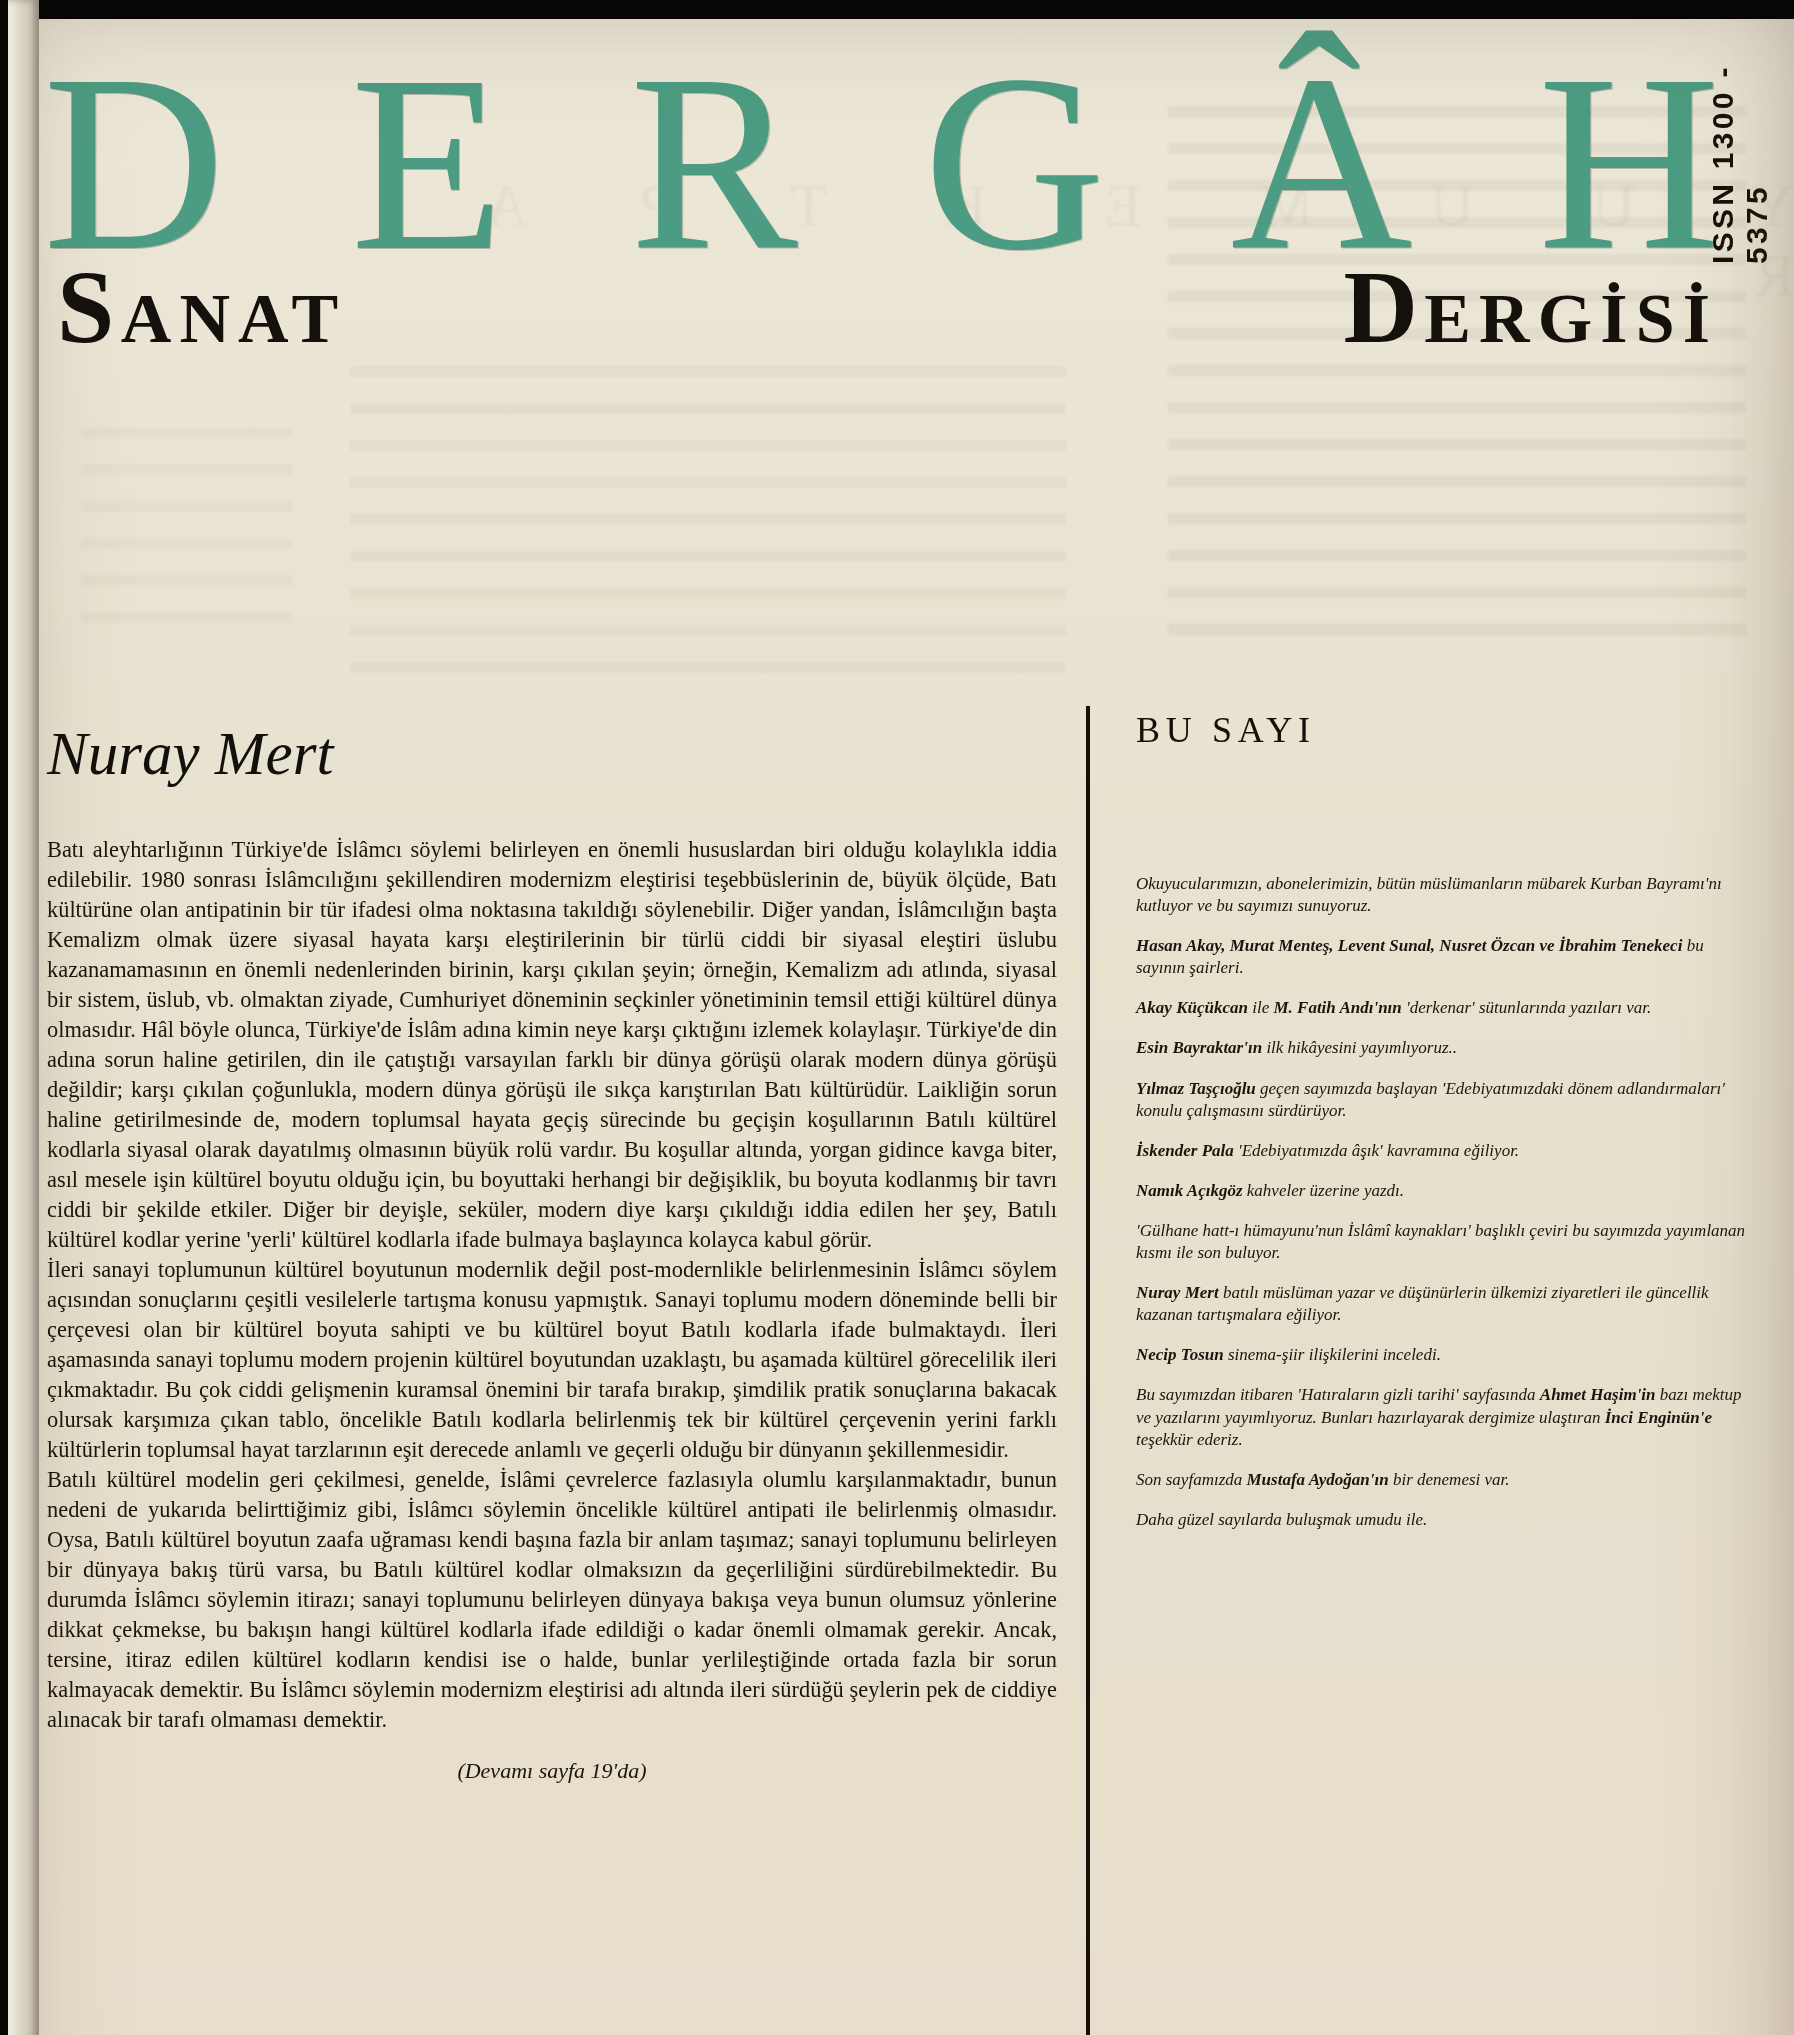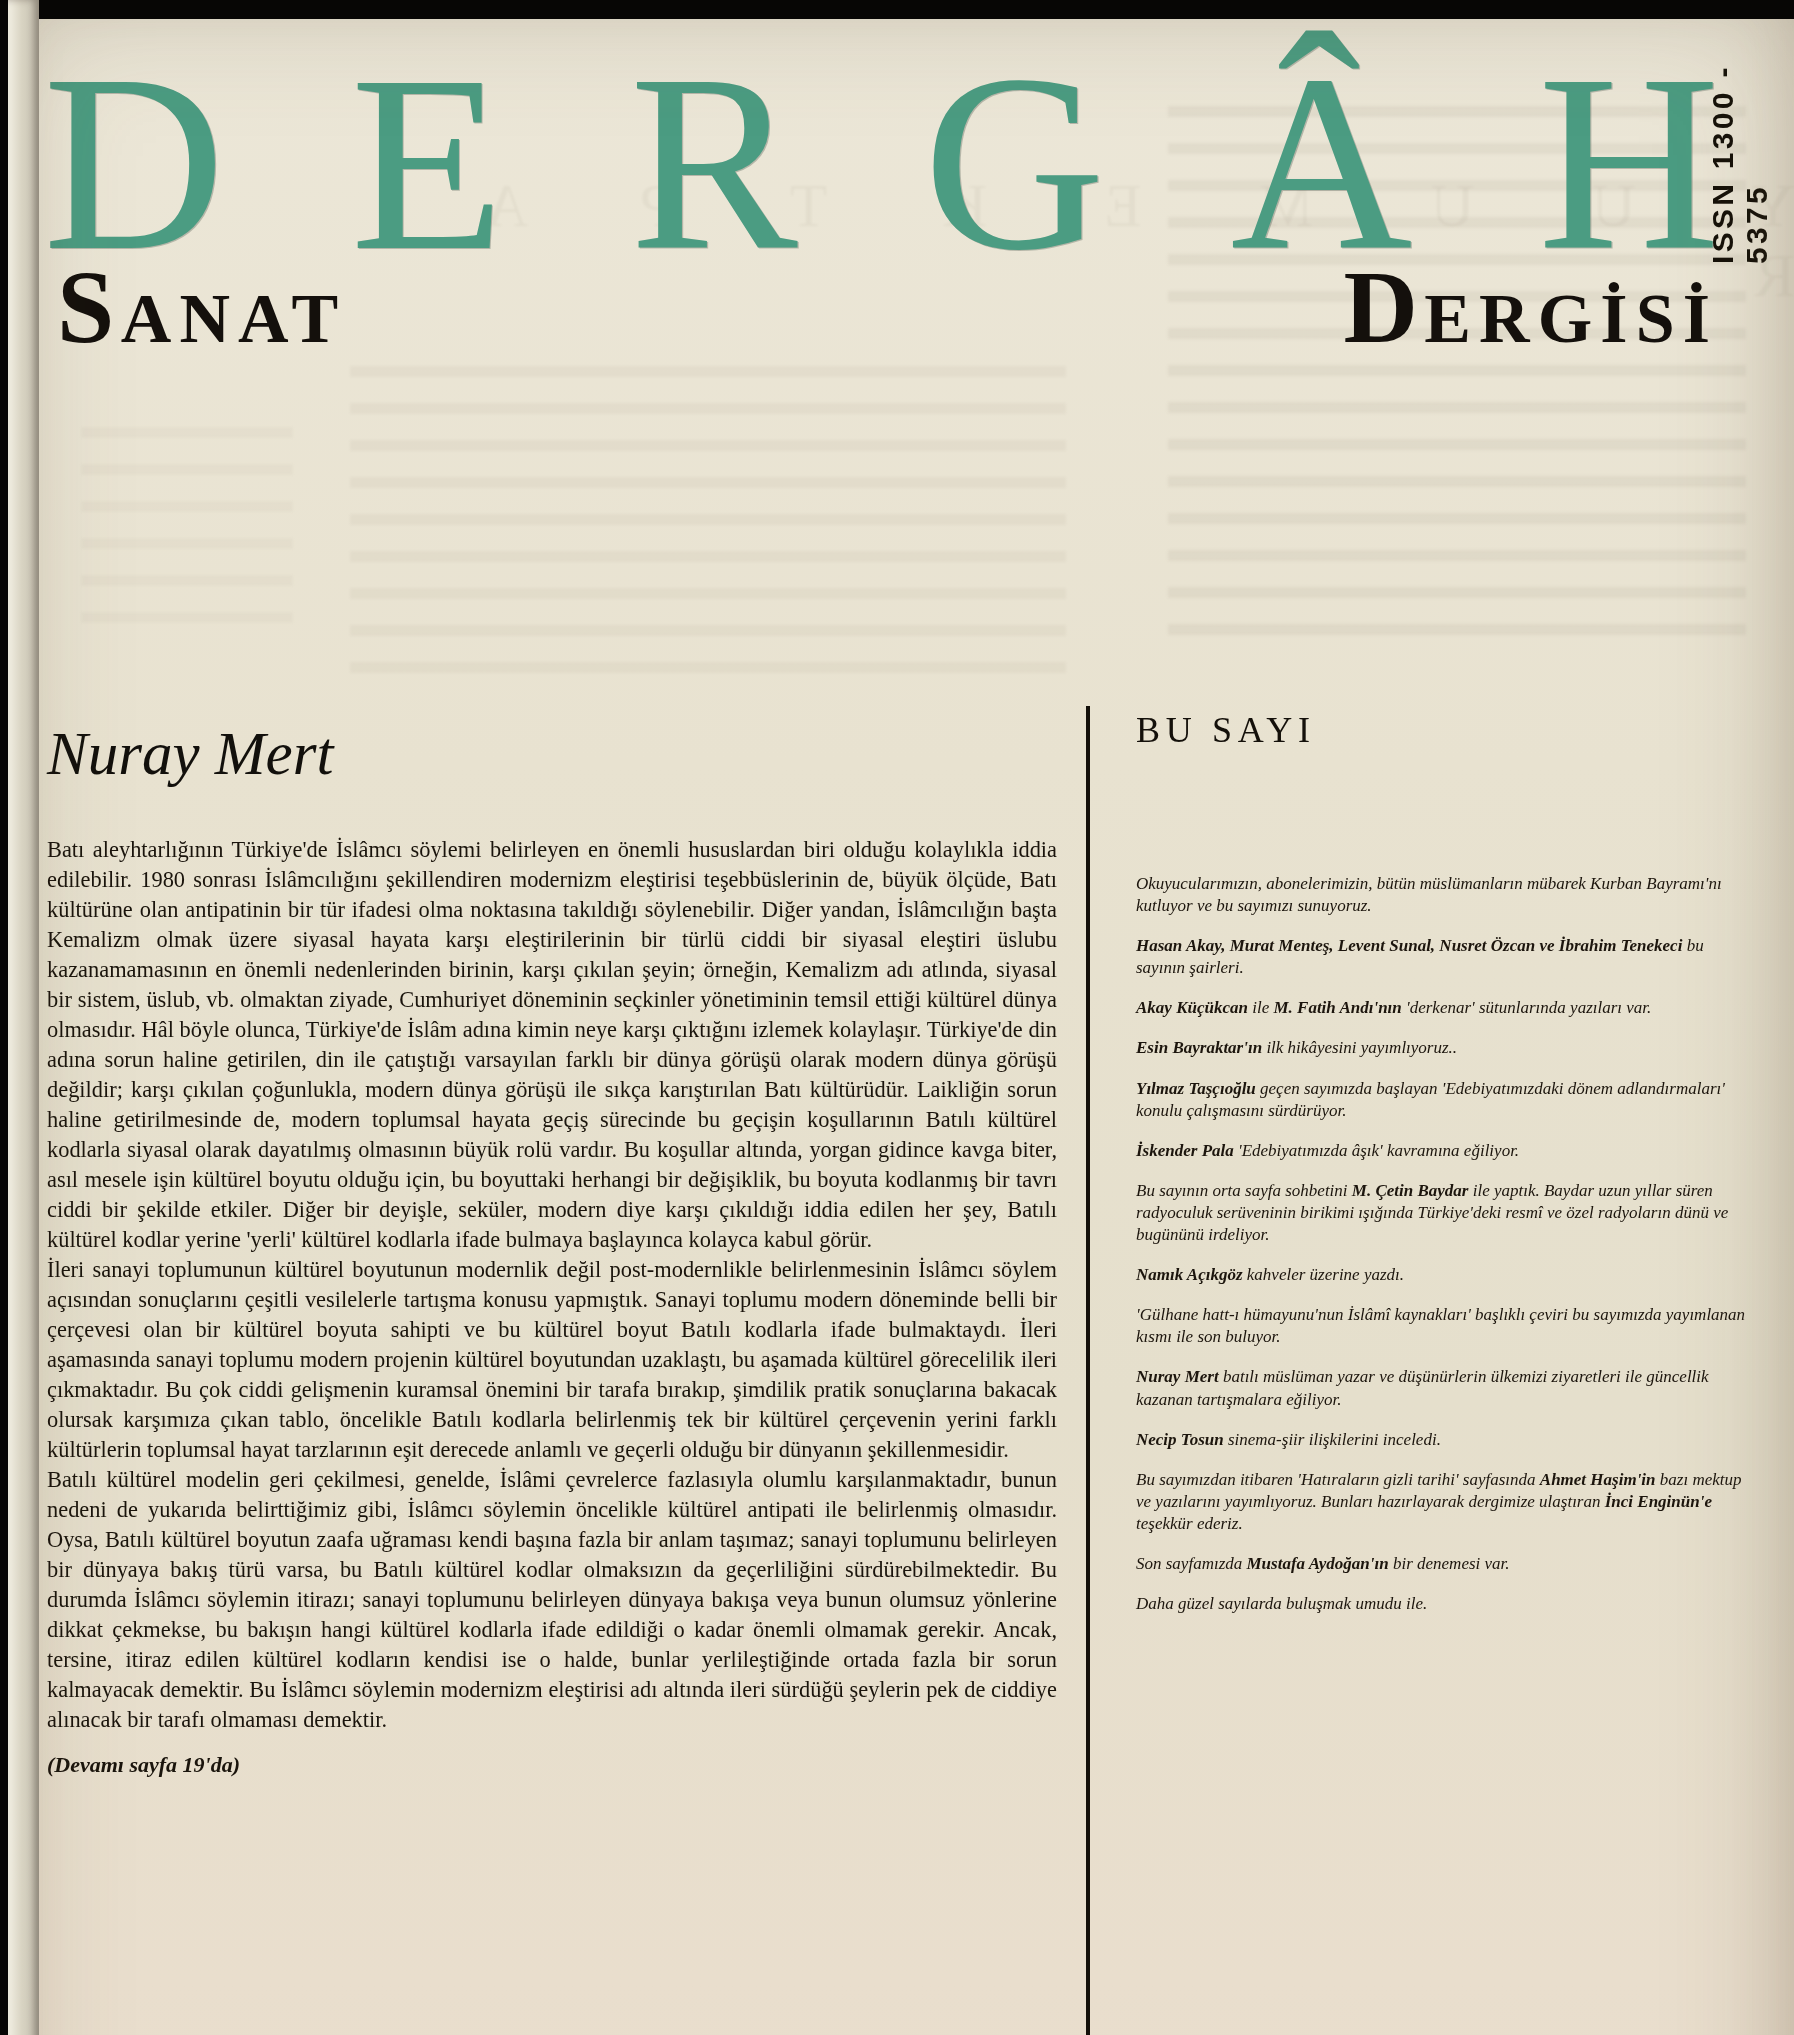--- a/index.html
+++ b/index.html
@@ -50,21 +50,21 @@
   }
   .sub-word{white-space:nowrap;}
   .sub-initial{font-size:103px;line-height:1;letter-spacing:6.5px;}
   .sub-rest{font-size:70px;line-height:1;letter-spacing:8.1px;}
   
   .article{position:absolute;left:47px;top:720px;width:1010px;z-index:3;}
   .author{font-style:italic;font-size:61px;line-height:1.1;color:#12100c;}
   .art-title{margin:64px 0 0 0;font-weight:400;font-size:54px;line-height:1.1;letter-spacing:0.8px;color:#15110b;}
   .art-body{margin-top:48px;}
   .art-p{margin:0;font-size:22.4px;line-height:30px;text-align:justify;color:#1a140c;}
-  .continued{margin-top:17px;text-align:left;font-style:italic;font-size:22px;font-weight:700;color:#1a140c;}
+  .continued{margin-top:23px;text-align:center;font-style:italic;font-size:22px;font-weight:400;color:#1a140c;}
   
   .col-divider{position:absolute;left:1086px;top:706px;width:4.1px;height:1351px;background:#14100a;z-index:3;}
   .sidebar{position:absolute;left:1136px;top:709px;width:611px;z-index:3;}
   .side-heading{margin:0 0 122px 0;font-weight:400;font-size:36px;letter-spacing:5.7px;color:#14100a;}
   .side-item{margin:8px 0 18px 0;font-style:italic;font-size:17px;line-height:1.3;color:#1c150d;}
   .side-item span{font-weight:400;}
   .side-item .side-name{font-weight:700;}
 </style>
 </head>
 <body>
@@ -106,21 +106,20 @@
 
   <aside class="sidebar">
     <h2 class="side-heading">BU SAYI</h2>
     <div>
         <p class="side-item"><span>Okuyucularımızın, abonelerimizin, bütün müslümanların mübarek Kurban Bayramı'nı kutluyor ve bu sayımızı sunuyoruz.</span></p>
         <p class="side-item"><span class="side-name">Hasan Akay, Murat Menteş, Levent Sunal, Nusret Özcan ve İbrahim Tenekeci</span><span> bu sayının şairleri.</span></p>
         <p class="side-item"><span class="side-name">Akay Küçükcan</span><span> ile </span><span class="side-name">M. Fatih Andı'nın</span><span> 'derkenar' sütunlarında yazıları var.</span></p>
         <p class="side-item"><span class="side-name">Esin Bayraktar'ın</span><span> ilk hikâyesini yayımlıyoruz..</span></p>
         <p class="side-item"><span class="side-name">Yılmaz Taşçıoğlu</span><span> geçen sayımızda başlayan 'Edebiyatımızdaki dönem adlandırmaları' konulu çalışmasını sürdürüyor.</span></p>
         <p class="side-item"><span class="side-name">İskender Pala</span><span> 'Edebiyatımızda âşık' kavramına eğiliyor.</span></p>
-        <p class="side-item"><span>Bu sayının orta sayfa sohbetini </span><span class="side-name">M. Çetin Baydar</span><span> ile yaptık. Baydar uzun yıllar süren radyoculuk serüveninin birikimi ışığında Türkiye'deki resmî ve özel radyoların dünü ve bugününü irdeliyor.</span></p>
         <p class="side-item"><span class="side-name">Namık Açıkgöz</span><span> kahveler üzerine yazdı.</span></p>
         <p class="side-item"><span>'Gülhane hatt-ı hümayunu'nun İslâmî kaynakları' başlıklı çeviri bu sayımızda yayımlanan kısmı ile son buluyor.</span></p>
         <p class="side-item"><span class="side-name">Nuray Mert</span><span> batılı müslüman yazar ve düşünürlerin ülkemizi ziyaretleri ile güncellik kazanan tartışmalara eğiliyor.</span></p>
         <p class="side-item"><span class="side-name">Necip Tosun</span><span> sinema-şiir ilişkilerini inceledi.</span></p>
         <p class="side-item"><span>Bu sayımızdan itibaren 'Hatıraların gizli tarihi' sayfasında </span><span class="side-name">Ahmet Haşim'in</span><span> bazı mektup ve yazılarını yayımlıyoruz. Bunları hazırlayarak dergimize ulaştıran </span><span class="side-name">İnci Enginün'e</span><span> teşekkür ederiz.</span></p>
         <p class="side-item"><span>Son sayfamızda </span><span class="side-name">Mustafa Aydoğan'ın</span><span> bir denemesi var.</span></p>
         <p class="side-item"><span>Daha güzel sayılarda buluşmak umudu ile.</span></p>
       </div>
   </aside>
 

